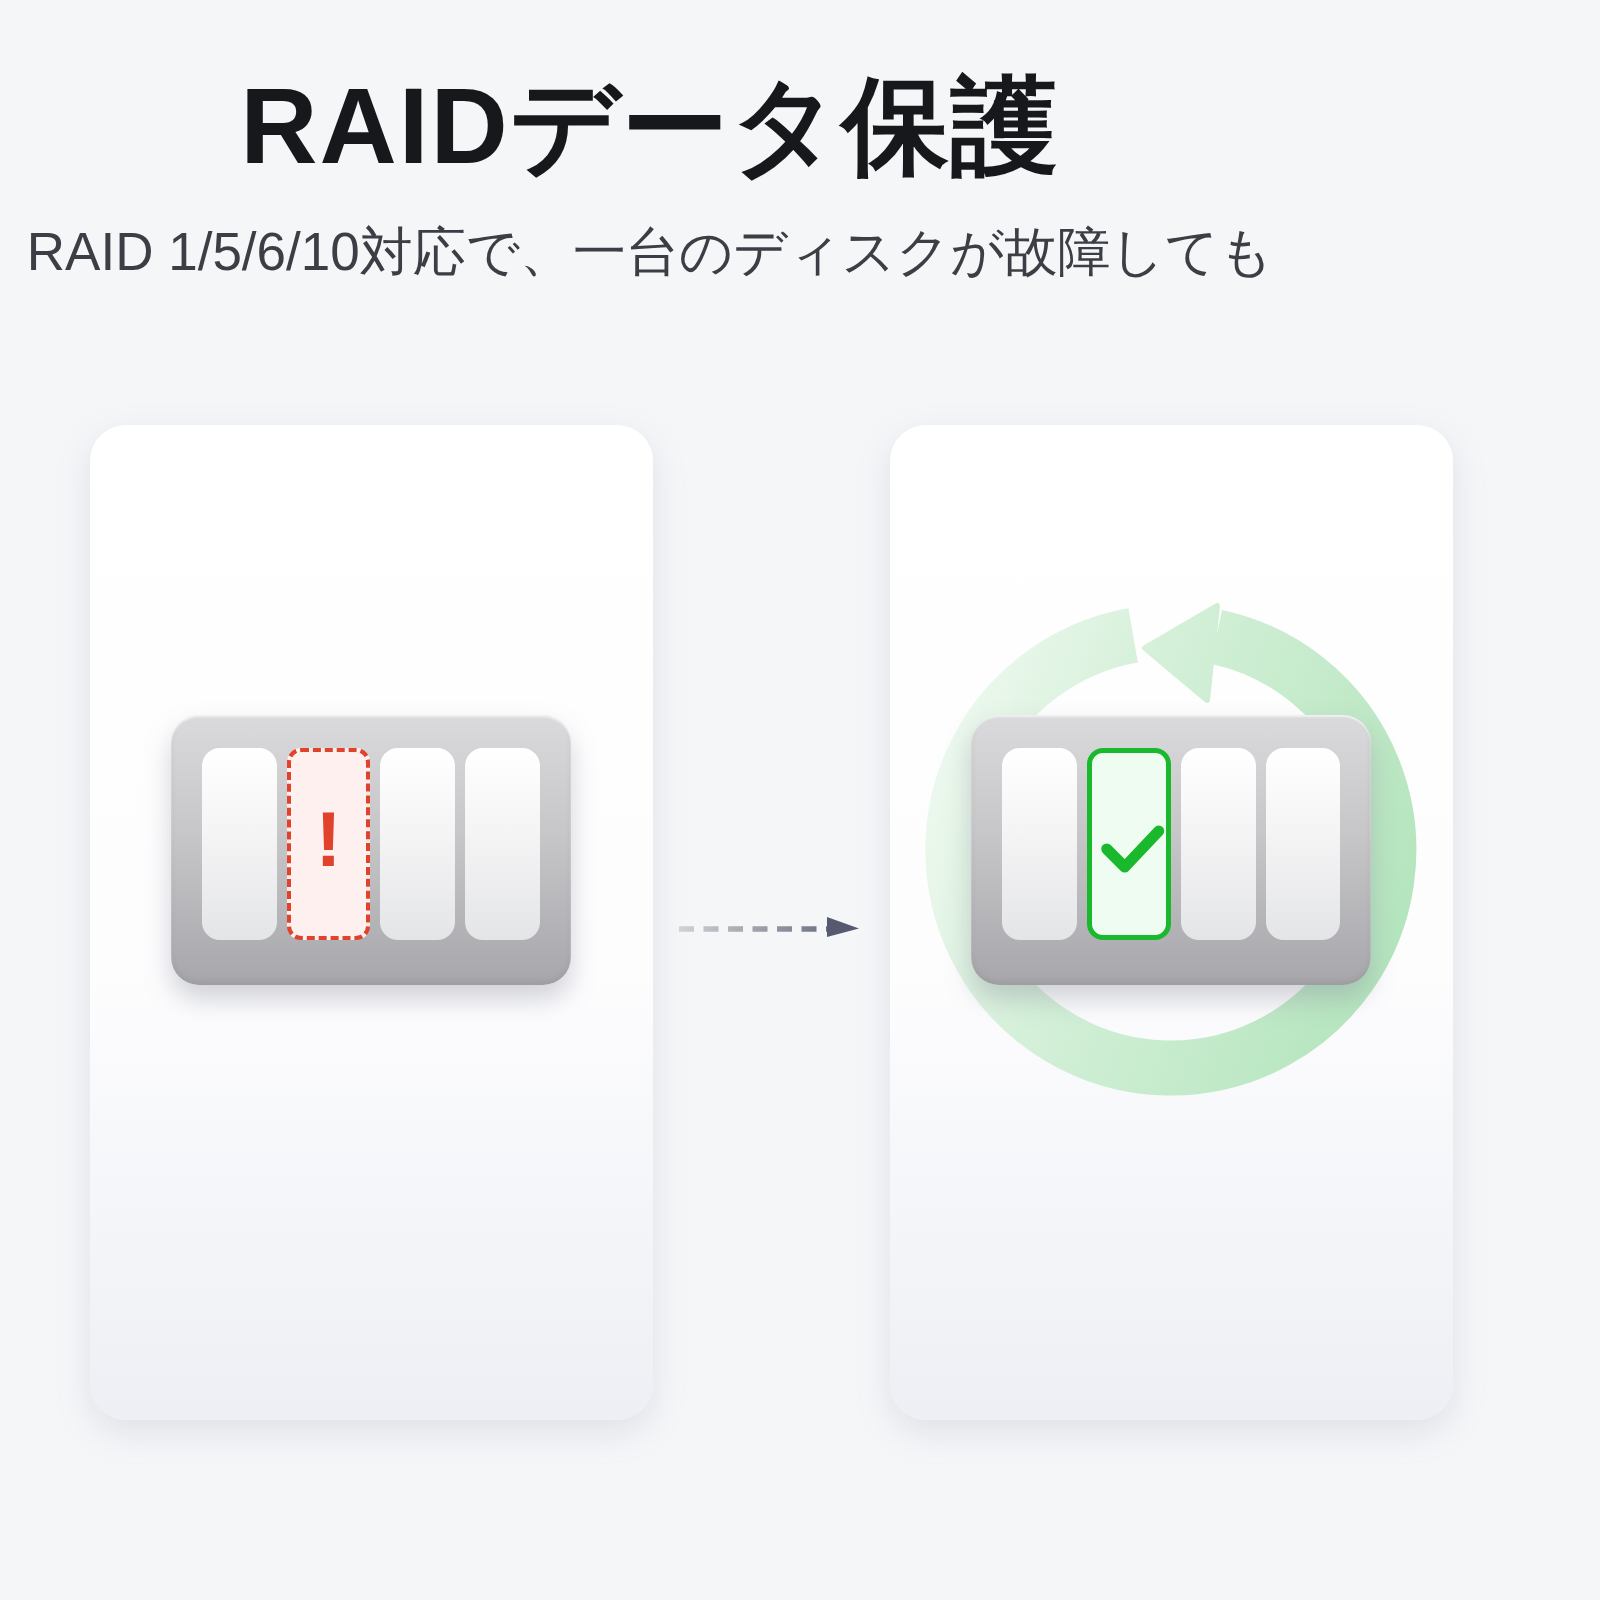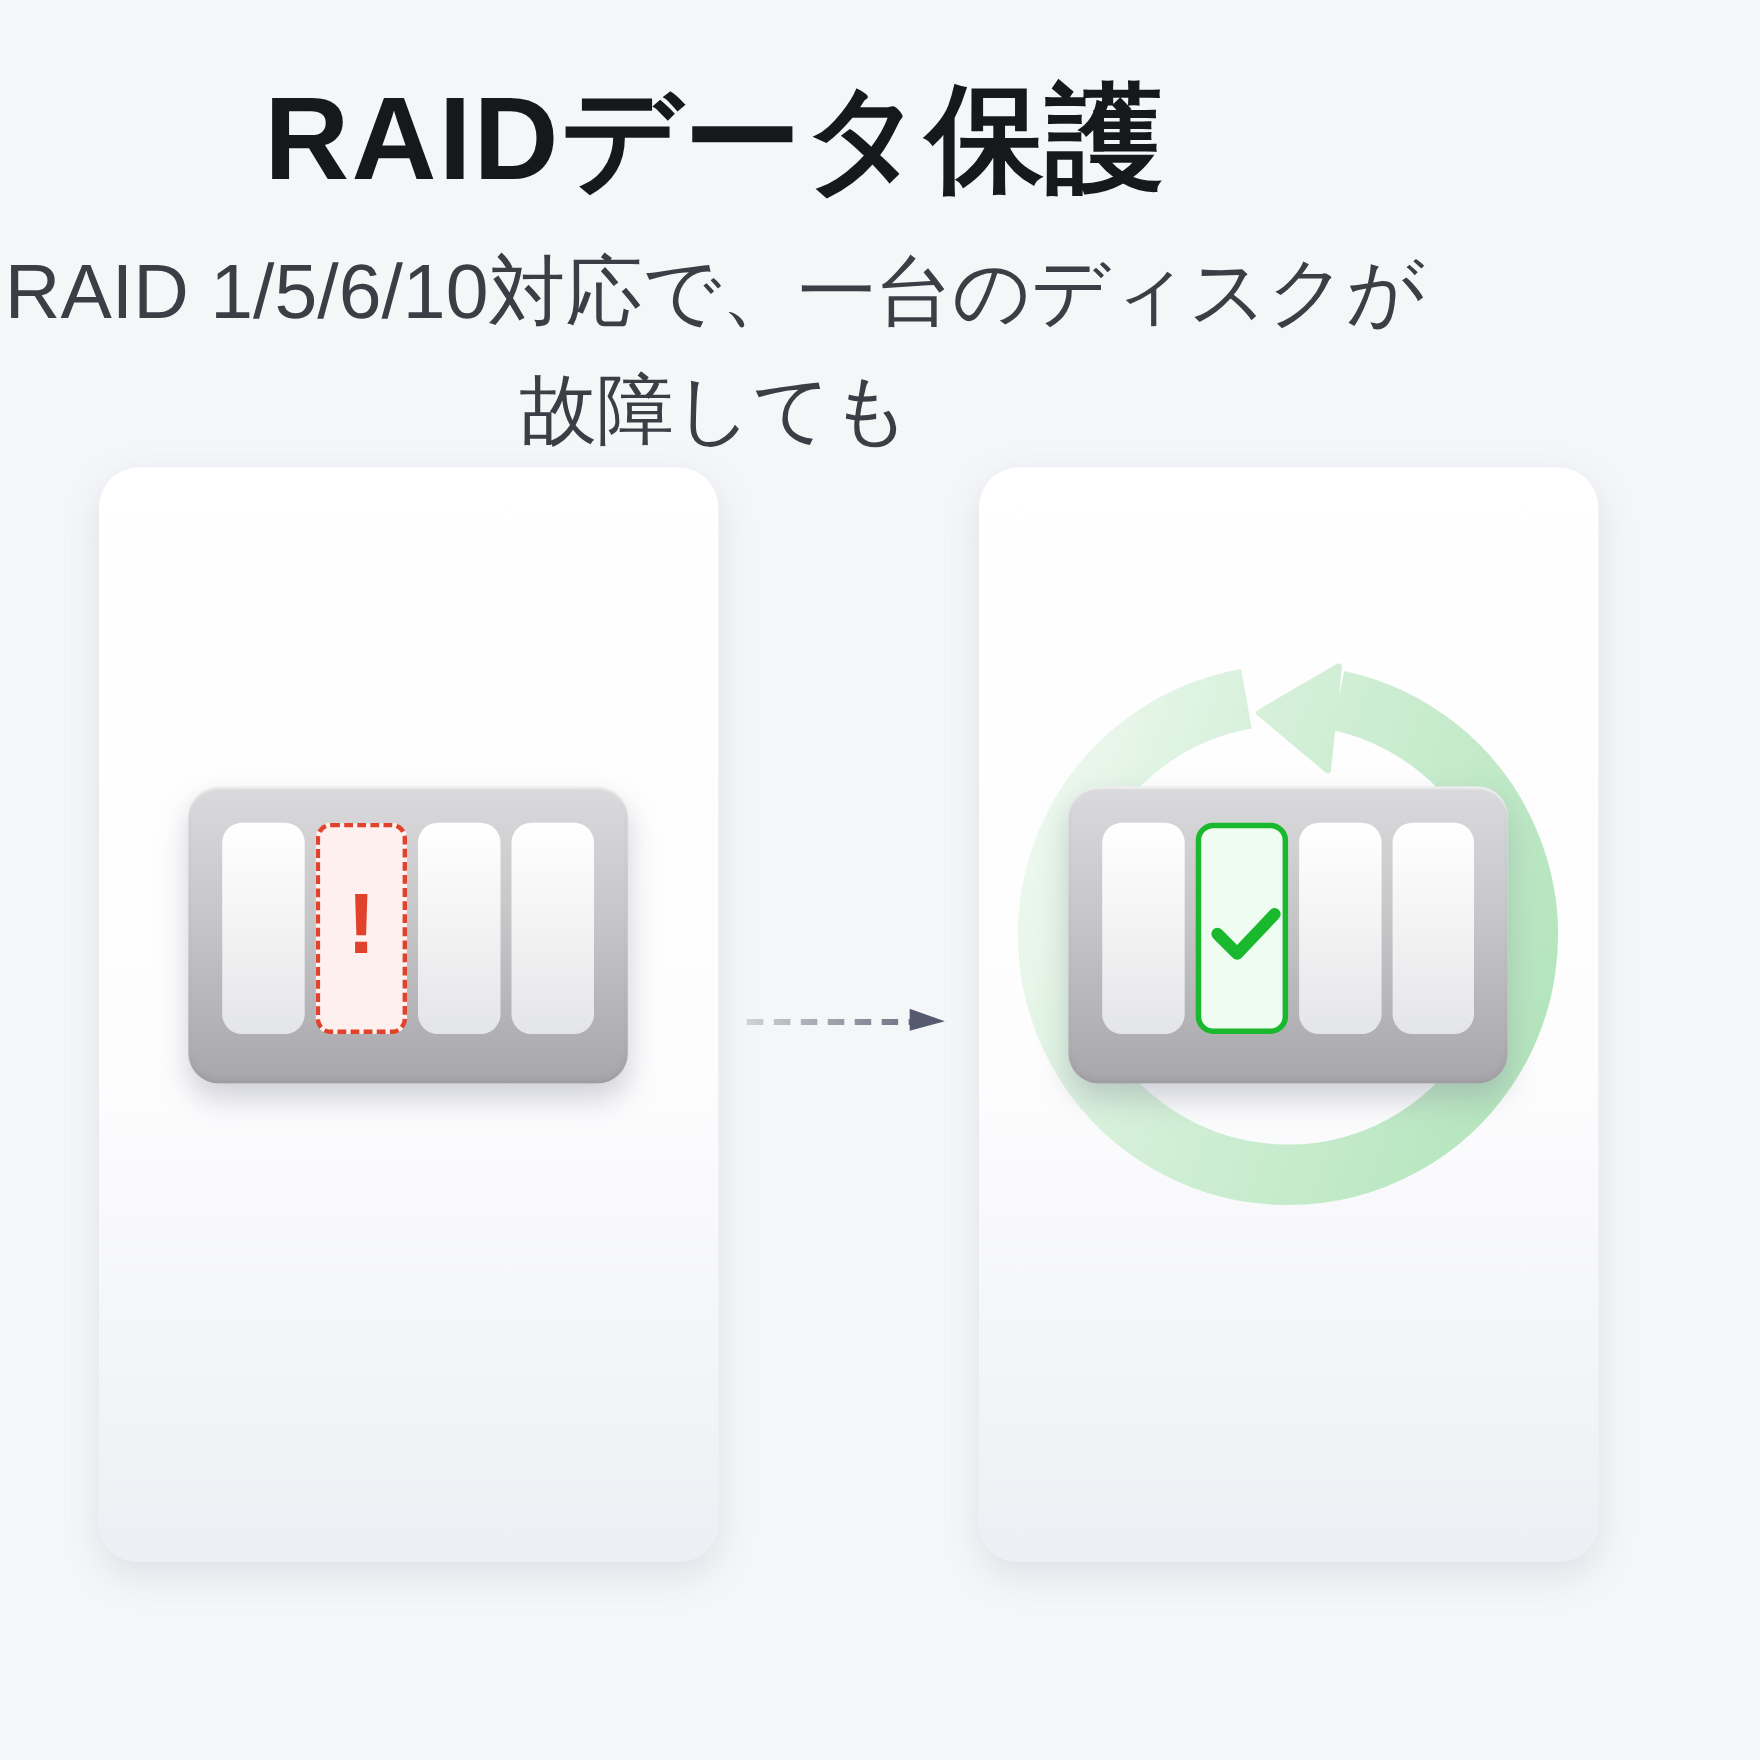--- a/index.html
+++ b/index.html
@@ -8,21 +8,21 @@
     background:#f5f6f8;
     font-family:"Liberation Sans","DejaVu Sans",sans-serif;
   }
   
   .header{position:absolute;top:70px;left:0;width:1300px;text-align:center;}
   .title{
     font-size:107px;font-weight:800;letter-spacing:2px;
     color:#17181b;line-height:1.05;
   }
   .subtitle{
-    margin-top:30px;font-size:70px;font-weight:400;
+    margin-top:30px;font-size:53px;font-weight:400;
     color:#3b3e45;line-height:1.52;
   }
   
   .card{
     position:absolute;top:425px;width:563px;height:995px;
     border-radius:36px;
     background:linear-gradient(180deg,#ffffff 0%,#fdfdfe 55%,#edeff4 100%);
     box-shadow:0 12px 32px rgba(150,156,178,.22);
   }
   .card.left{left:90px;}

